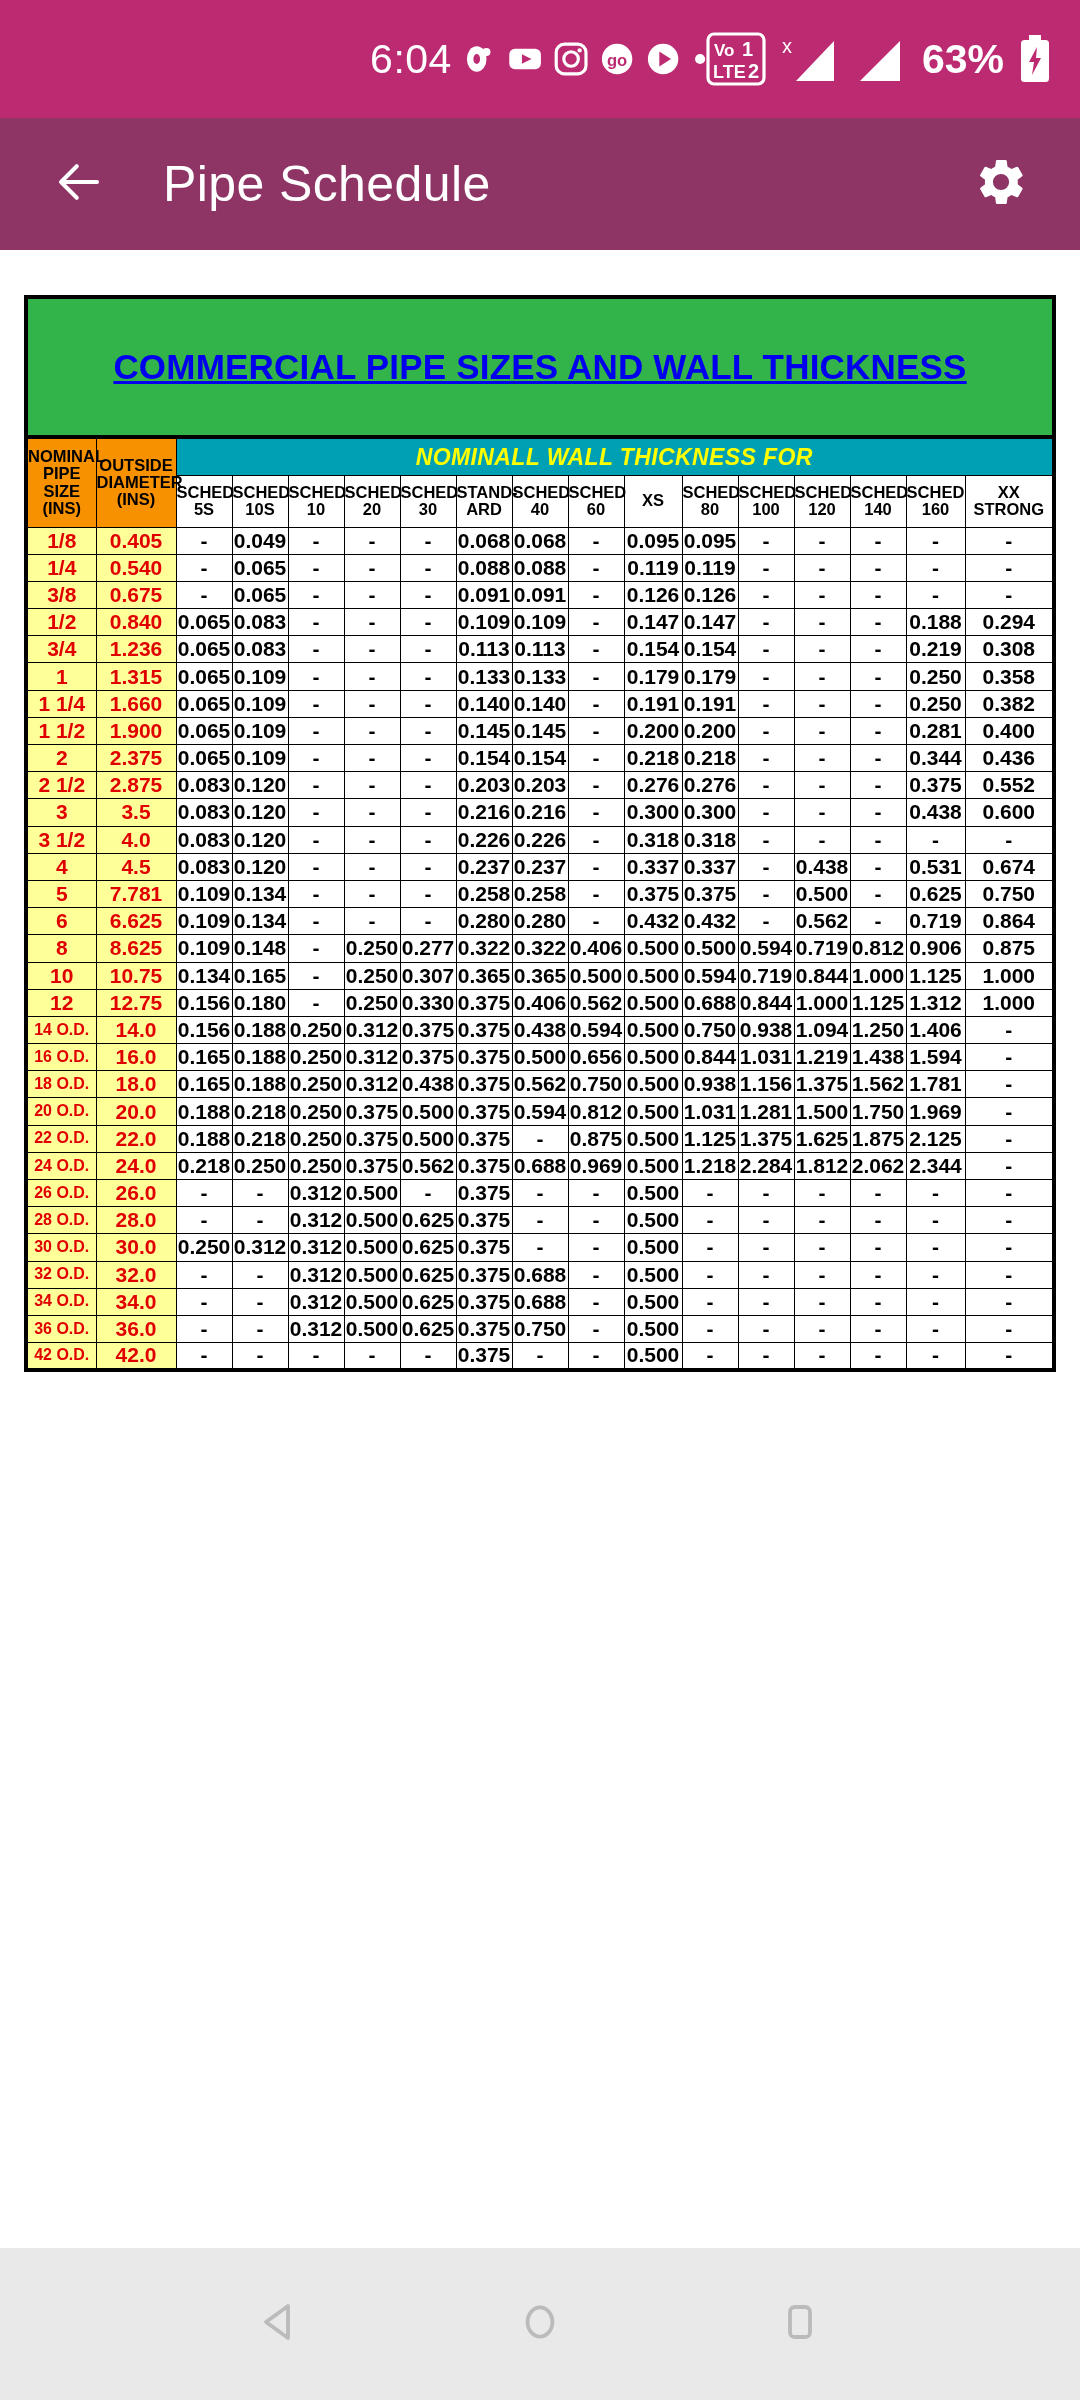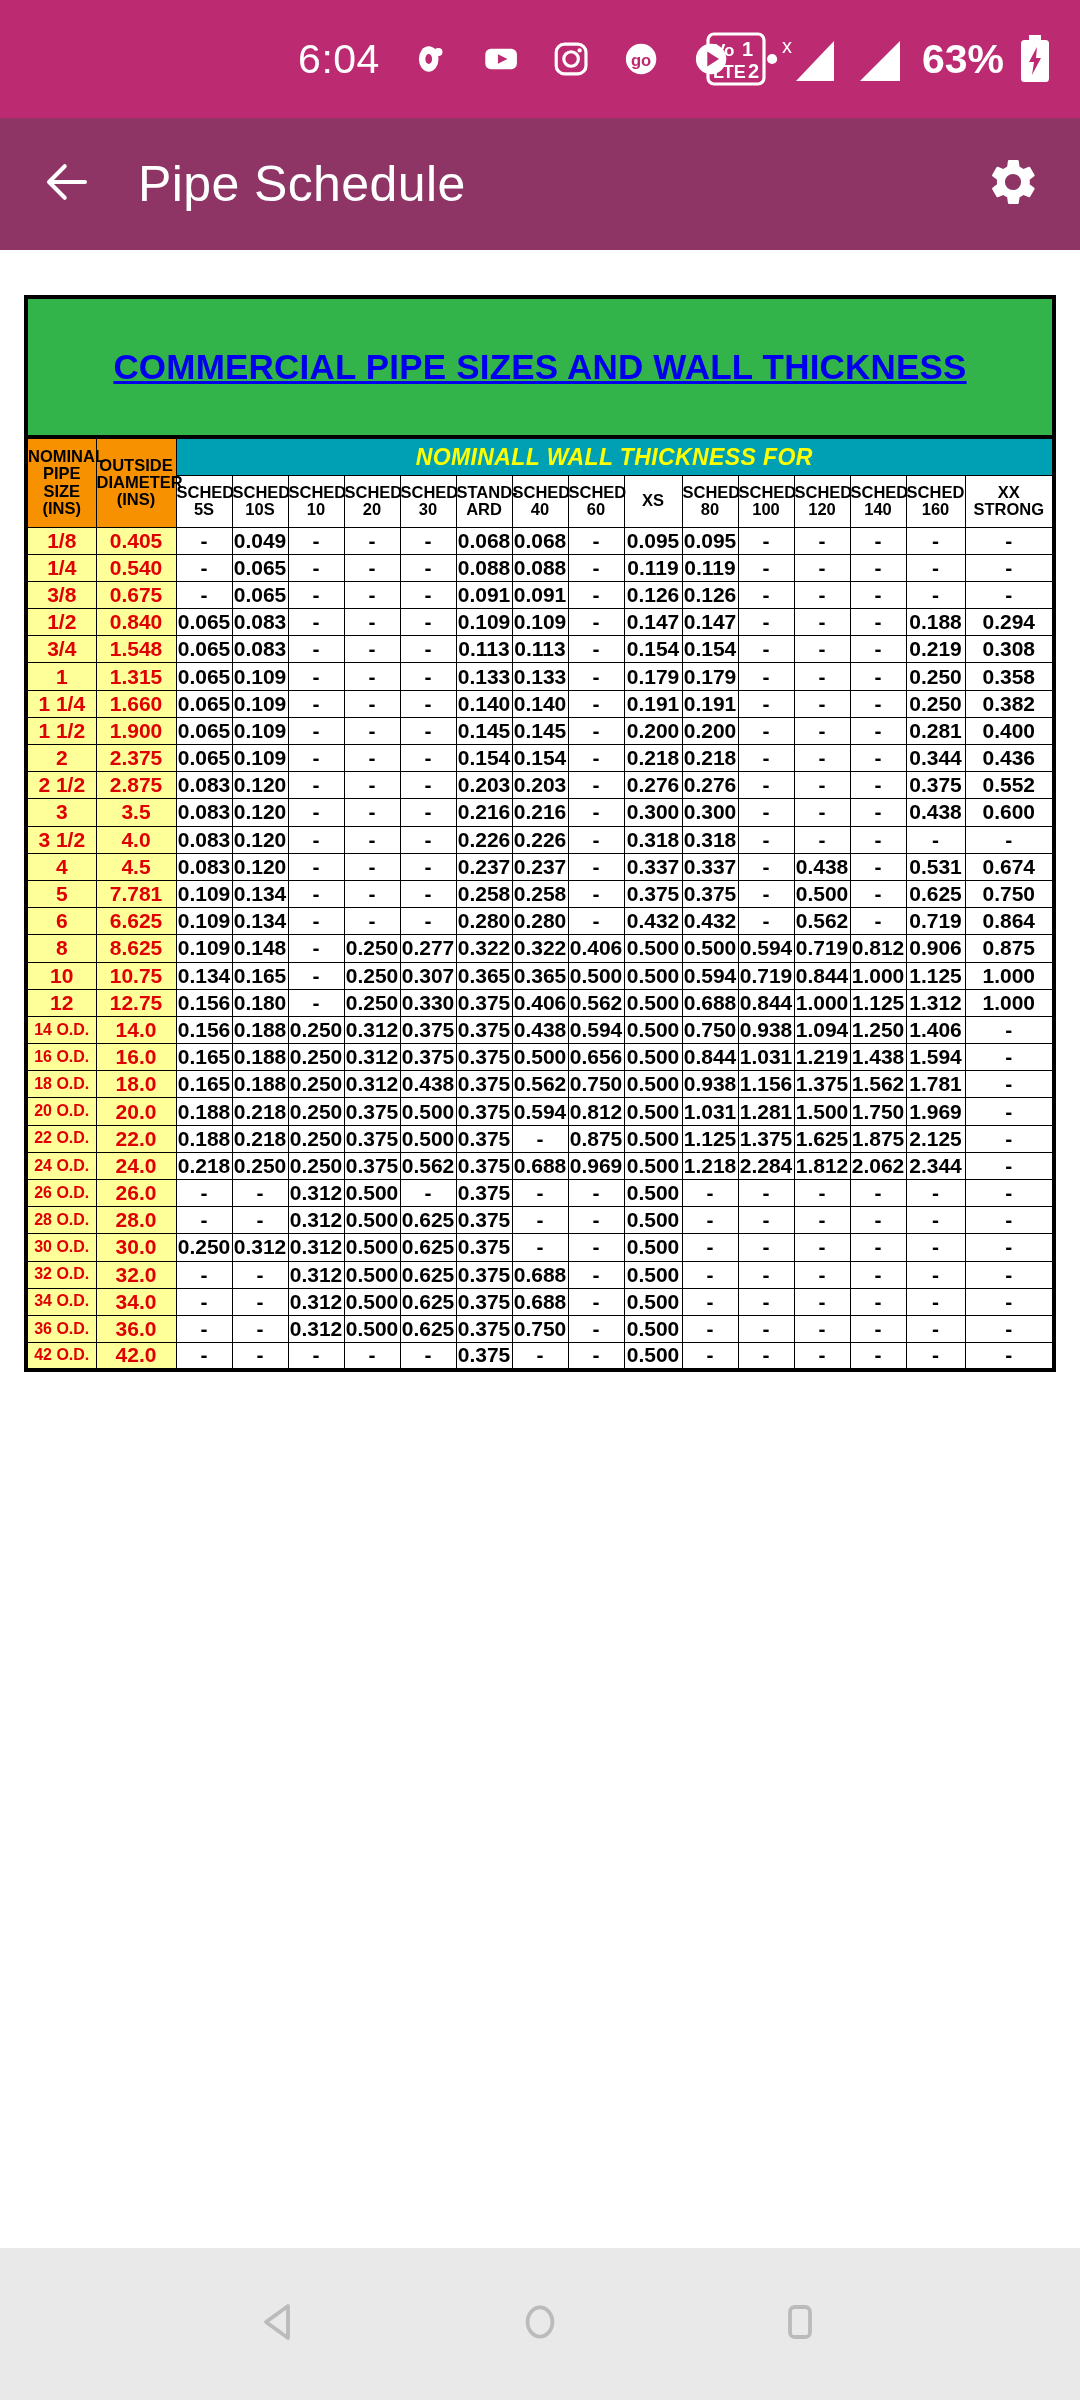--- a/index.html
+++ b/index.html
@@ -15,37 +15,38 @@
     position:relative;
     height:118px;
     background:#bc2a72;
     display:flex;
     align-items:center;
     padding:0 28px;
     color:#ffffff;
   }
   #status-left{ flex:1; }
   #status-center{
-    display:flex; align-items:center; gap:32px;
+    display:flex; align-items:center; gap:8px;
     position:absolute; left:50%; transform:translateX(-50%);
   }
   .clock{ font-size:41px; letter-spacing:0.5px; font-weight:400; }
   .nicon{ display:inline-flex; align-items:center; justify-content:center; }
   #status-right{
     margin-left:auto; display:flex; align-items:center; gap:14px;padding-left:44px;
   }
   .batt-pct{ font-size:41px; font-weight:700; }
 
   
   #app-bar{
     height:132px;
     background:#8e3566;
     display:flex; align-items:center;
-    padding:0 40px;
+    padding:0 52px;
     color:#ffffff;
+    gap:13px;
   }
   #app-title{
     font-size:50px; font-weight:400;
     margin-left:44px; letter-spacing:0.4px;
     white-space:nowrap;
   }
   #gear-btn{ margin-left:auto; display:flex; align-items:center; }
   #back-btn{ display:flex; align-items:center; }
 
   
@@ -422,21 +423,21 @@
           <td class="val">0.147</td>
           <td class="val">0.147</td>
           <td class="val dash">-</td>
           <td class="val dash">-</td>
           <td class="val dash">-</td>
           <td class="val">0.188</td>
           <td class="val">0.294</td>
         </tr>
         <tr>
           <td class="rowhead">3/4</td>
-          <td class="rowhead">1.548</td>
+          <td class="rowhead">1.236</td>
           <td class="val">0.065</td>
           <td class="val">0.083</td>
           <td class="val dash">-</td>
           <td class="val dash">-</td>
           <td class="val dash">-</td>
           <td class="val">0.113</td>
           <td class="val">0.113</td>
           <td class="val dash">-</td>
           <td class="val">0.154</td>
           <td class="val">0.154</td>

